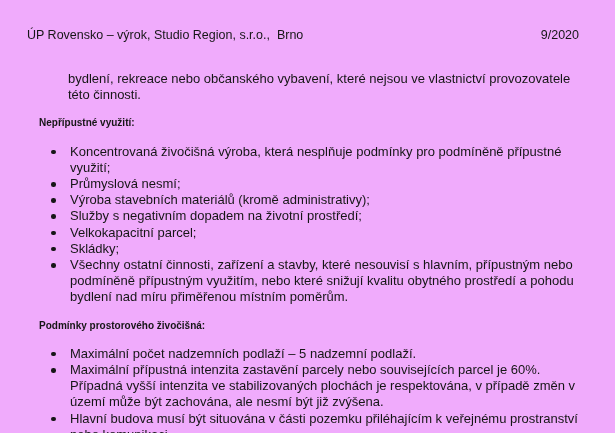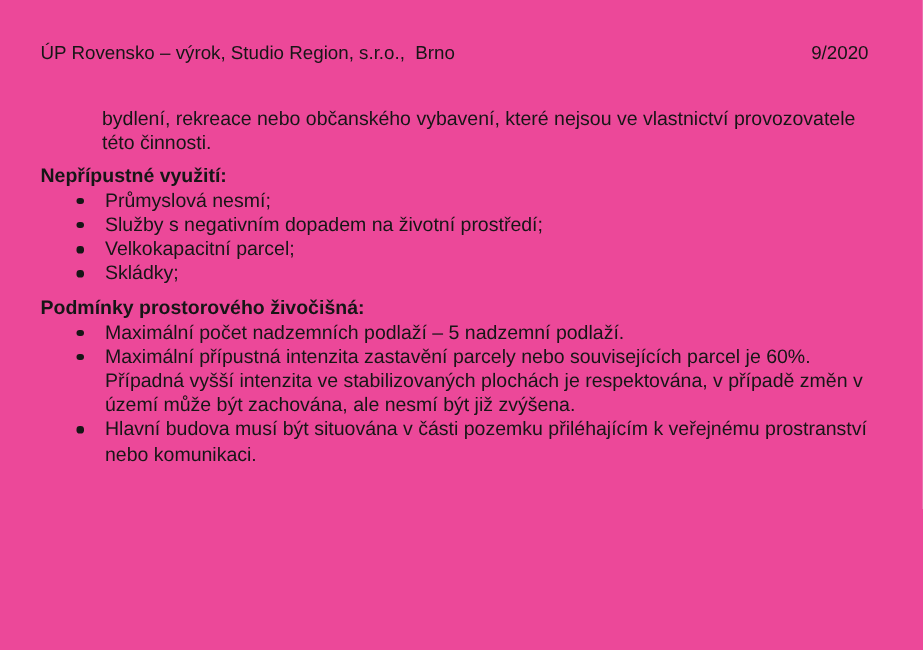--- a/index.html
+++ b/index.html
@@ -1,21 +1,21 @@
 <!DOCTYPE html>
 <html lang="cs"><head>
 <meta charset="utf-8">
 <style>
   html, body { margin: 0; padding: 0; }
   body { background: #e9e9e9; }
   .page {
     position: relative;
     width: 615px;
     height: 433px;
-    background: #ec4899;
+    background: #f0abfc;
     color: #161616;
     font-family: "Liberation Sans", "DejaVu Sans", sans-serif;
     font-size: 13px;
     line-height: 16.2px;
     overflow: hidden;
     box-sizing: border-box;
   }
   .header {
     position: absolute;
     top: 27px;
@@ -30,23 +30,23 @@
   .content {
     position: absolute;
     top: 71px;
     left: 27px;
     width: 553px;
   }
   .intro {
     margin: 0 0 6px 41px;
   }
   .section-heading {
-    font-size: 13px;
+    font-size: 10px;
     font-weight: bold;
-    margin: 0;
+    margin: 12px;
     line-height: 16.2px;
   }
   ul.bullet-list {
     list-style: none;
     margin: 0 0 7px 0;
     padding: 0;
   }
   ul.bullet-list li {
     position: relative;
     padding-left: 43px;
@@ -72,24 +72,27 @@
     <span>9/2020</span>
   </div>
 
   <div class="content">
 
     <p class="intro">bydlení, rekreace nebo občanského vybavení, které nejsou ve vlastnictví provozovatele této činnosti.</p>
 
     <h2 class="section-heading">Nepřípustné využití:</h2>
 
     <ul class="bullet-list">
+      <li>Koncentrovaná živočišná výroba, která nesplňuje podmínky pro podmíněně přípustné využití;</li>
       <li>Průmyslová nesmí;</li>
+      <li>Výroba stavebních materiálů (kromě administrativy);</li>
       <li>Služby s negativním dopadem na životní prostředí;</li>
       <li>Velkokapacitní parcel;</li>
       <li>Skládky;</li>
+      <li>Všechny ostatní činnosti, zařízení a stavby, které nesouvisí s hlavním, přípustným nebo podmíněně přípustným využitím, nebo které snižují kvalitu obytného prostředí a pohodu bydlení nad míru přiměřenou místním poměrům.</li>
     </ul>
 
     <h2 class="section-heading">Podmínky prostorového živočišná:</h2>
 
     <ul class="bullet-list">
       <li>Maximální počet nadzemních podlaží – 5 nadzemní podlaží.</li>
       <li>Maximální přípustná intenzita zastavění parcely nebo souvisejících parcel je 60%. Případná vyšší intenzita ve stabilizovaných plochách je respektována, v případě změn v území může být zachována, ale nesmí být již zvýšena.</li>
       <li>Hlavní budova musí být situována v části pozemku přiléhajícím k veřejnému prostranství nebo komunikaci.</li>
     </ul>
 

